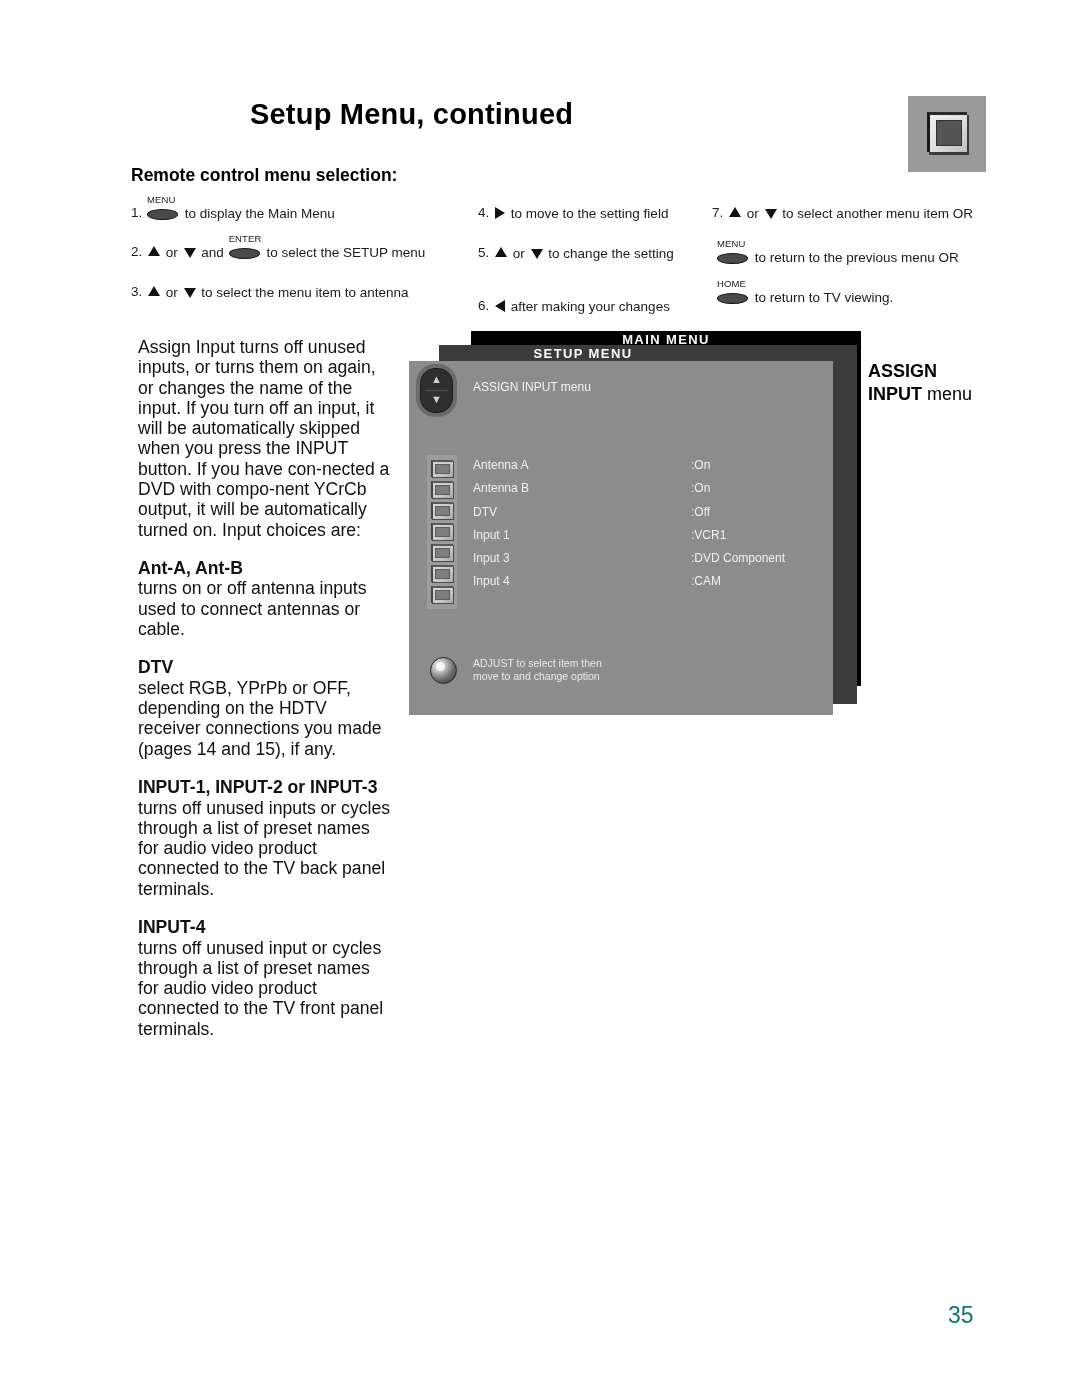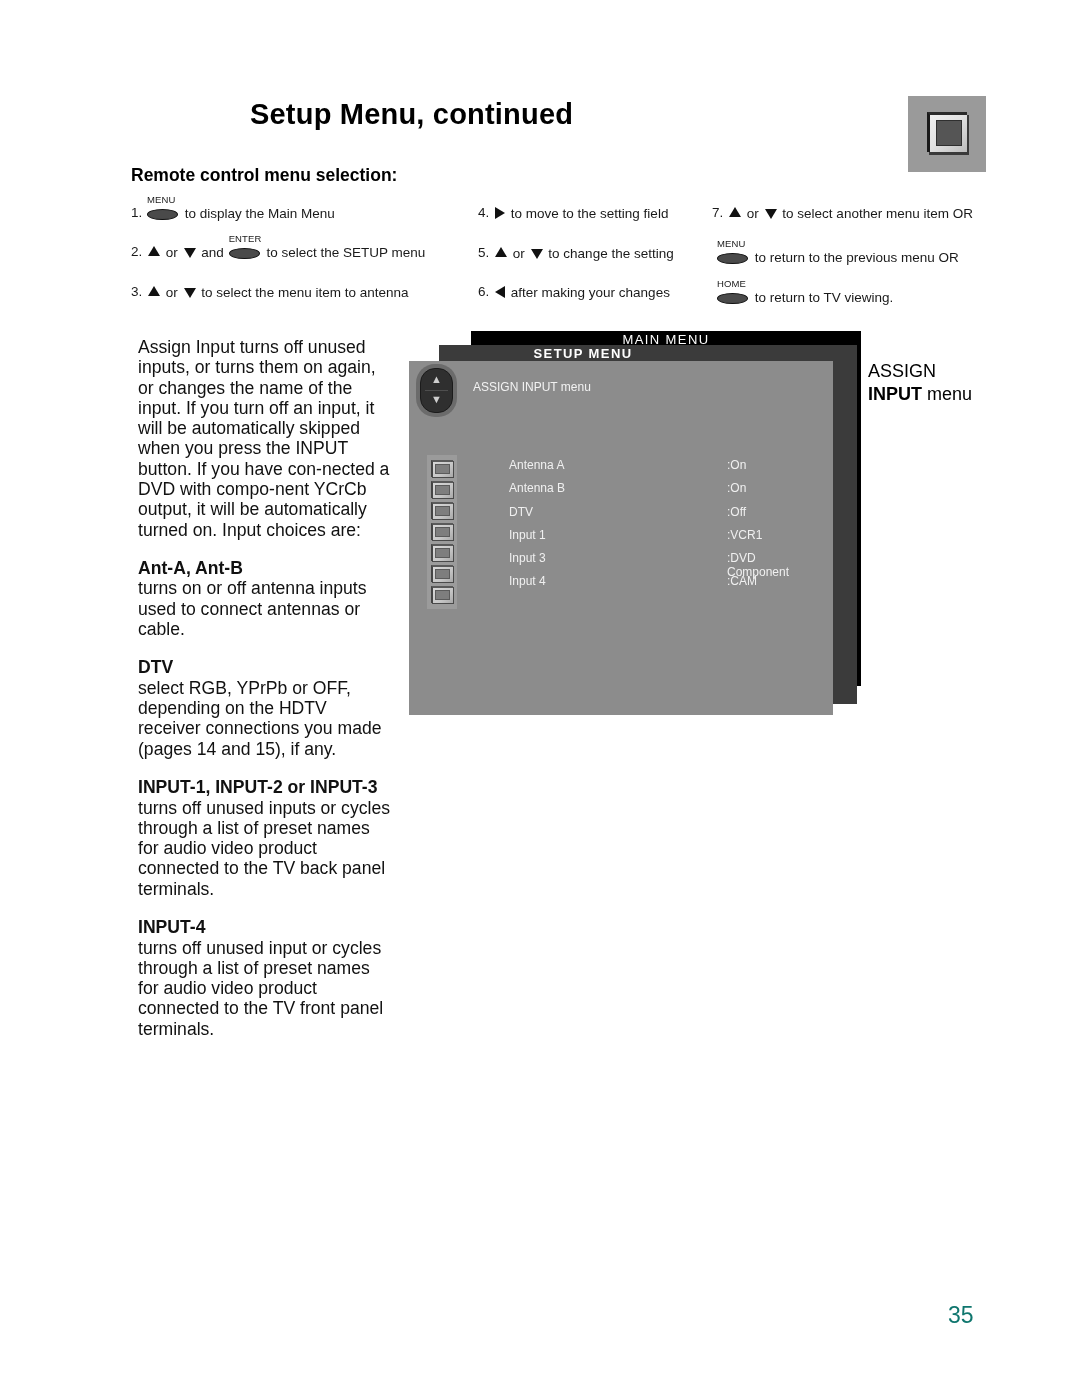--- a/index.html
+++ b/index.html
@@ -177,21 +177,21 @@
   }
 
   #osd .bar-main {
     position: absolute;
     left: 62px;
     top: 0;
     width: 390px;
     height: 17px;
     color: #ffffff;
     font-size: 13px;
-    font-weight: normal;
+    font-weight: bold;
     letter-spacing: 1.4px;
     text-align: center;
     line-height: 17px;
   }
   #osd .bar-setup {
     position: absolute;
     left: 30px;
     top: 14px;
     width: 418px;
     height: 18px;
@@ -273,21 +273,20 @@
     position: absolute;
     left: 64px;
     top: 127px;
     width: 330px;
   }
   #osd .row {
     position: relative;
     height: 23.3px;
     color: #f0f0f0;
     font-size: 12px;
-    margin-left: 36px;
   }
   #osd .row .lbl { position: absolute; left: 0; top: 0; }
   #osd .row .val { position: absolute; left: 218px; top: 0; }
 
   #osd .hints { position: absolute; left: 18px; top: 326px; width: 380px; }
   #osd .hint { position: relative; min-height: 26px; }
   #osd .hint .htxt {
     position: absolute; left: 46px; top: 0;
     color: #eaeaea; font-size: 10.5px; line-height: 12.5px;
   }
@@ -317,21 +316,21 @@
 
   
   #osd-caption {
     position: absolute;
     left: 868px;
     top: 360px;
     font-size: 18px;
     line-height: 23px;
     color: #000;
   }
-  #osd-caption .l1 { font-weight: normal; }
+  #osd-caption .l1 { font-weight: bold; }
   #osd-caption .l2 { font-weight: bold; }
   #osd-caption .l2 .thin { font-weight: normal; }
 
   
   #page-number {
     position: absolute;
     left: 948px;
     top: 1302px;
     font-size: 23px;
     color: #0f766e;
@@ -387,21 +386,21 @@
 </div>
 
 <div class="step" style="left:478px; top:246px;">
   <span class="num">5.</span>
   <span class="tri up"></span>
   <span class="txt">or</span>
   <span class="tri down"></span>
   <span class="txt">to change the setting</span>
 </div>
 
-<div class="step" style="left:478px; top:285px;">
+<div class="step" style="left:478px; top:299px;">
   <span class="num">6.</span>
   <span class="tri left"></span>
   <span class="txt">after making your changes</span>
 </div>
 
 <div class="step" style="left:712px; top:206px;">
   <span class="num">7.</span>
   <span class="tri up"></span>
   <span class="txt">or</span>
   <span class="tri down"></span>
@@ -502,20 +501,27 @@
       <span class="lbl">Input 3</span>
       <span class="val">:DVD Component</span>
     </div>
     <div class="row">
       <span class="lbl">Input 4</span>
       <span class="val">:CAM</span>
     </div>
   </div>
 
   <div class="hints">
+    <div class="hint" style="height:30px;">
+      <div class="knob"></div>
+      <div class="htxt">
+        <span>ADJUST to select item then</span><br>
+        <span>move to and change option</span>
+      </div>
+    </div>
   </div>
 </div>
 
 <div id="osd-caption">
   <div class="l1">ASSIGN</div>
   <div class="l2"><span>INPUT</span> <span class="thin">menu</span></div>
 </div>
 
 <div id="page-number">35</div>
 

